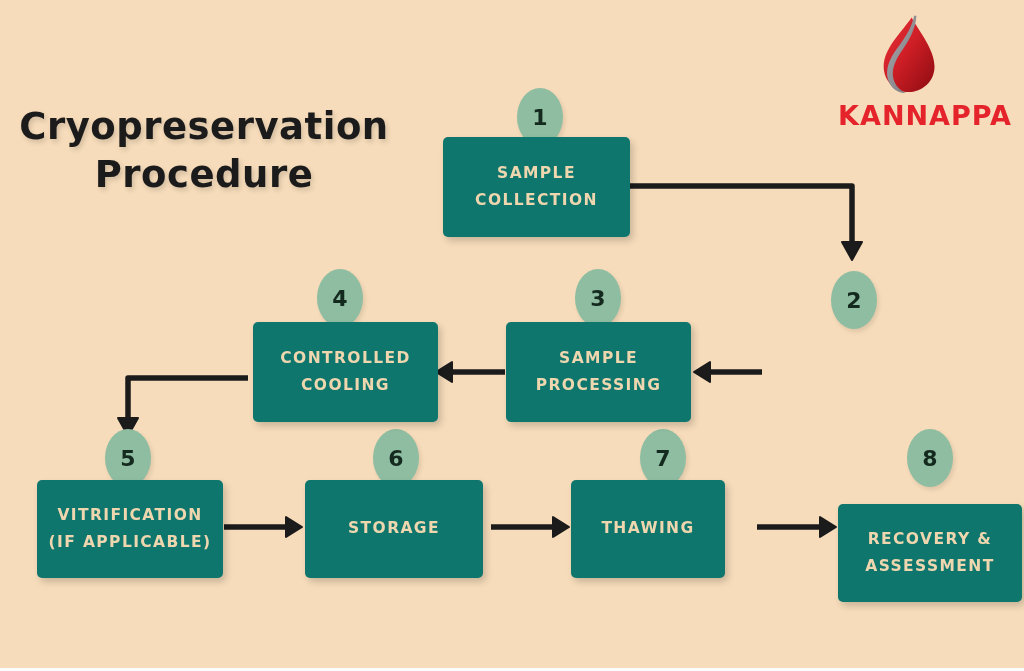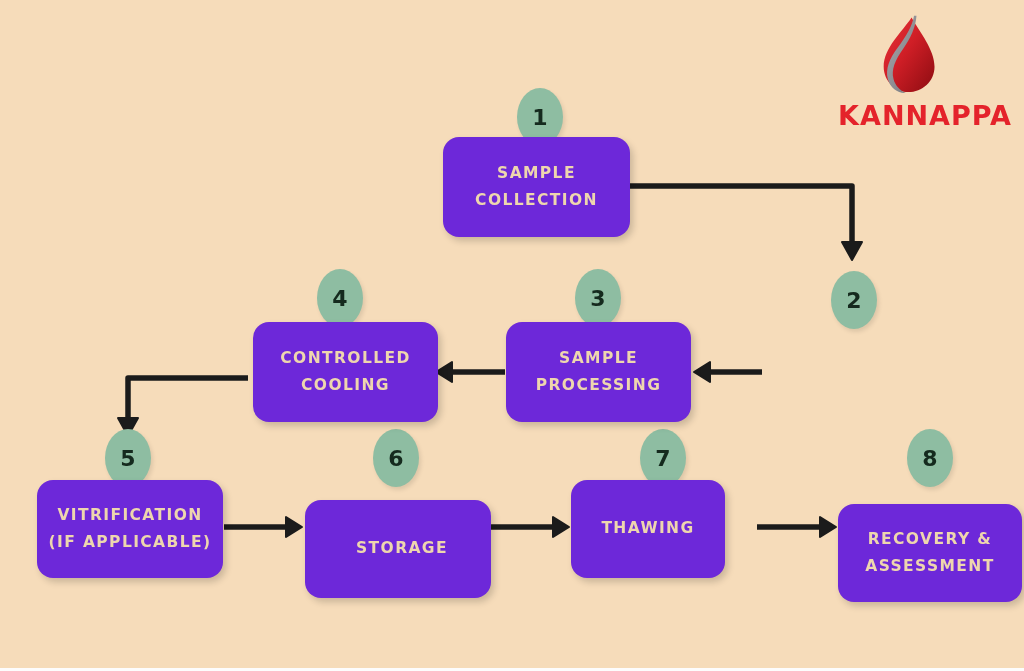--- a/index.html
+++ b/index.html
@@ -29,21 +29,21 @@
     font-size:27px;font-weight:bold;color:#e4232b;
     letter-spacing:1px;line-height:1.15;margin-top:2px;
   }
   .logo-sub{
     font-size:14.5px;font-weight:bold;color:#7c7c84;
     letter-spacing:1.6px;margin-top:4px;
   }
   
   .step{
     position:absolute;height:100px;
-    background:#6d28d9;border-radius:16px;
+    background:#0f766e;border-radius:5px;
     display:flex;align-items:center;justify-content:center;
     z-index:3;
     box-shadow:3px 4px 7px rgba(0,0,0,0.18);
   }
   .step .lbl{
     color:#eed6ae;font-size:15.5px;font-weight:bold;
     letter-spacing:1.4px;line-height:1.75;text-align:center;
     white-space:pre-line;
   }
   
@@ -61,20 +61,22 @@
   .arrows path{stroke:#1b1b1b;stroke-width:5.5;fill:none;stroke-linejoin:round;}
   .arrows polygon{fill:#1b1b1b;stroke:#1b1b1b;stroke-width:2;stroke-linejoin:round;}
   
   .bottom-strip{position:absolute;left:0;bottom:0;width:1024px;height:3px;background:#fdfdfd;z-index:4;}
 </style>
 </head>
 <body>
 
 <div class="canvas">
 
+  <div class="title">Cryopreservation
+Procedure</div>
 
   <div class="logo">
     <svg width="82" height="84" viewBox="0 0 100 100">
       <defs>
         <linearGradient id="redGrad" x1="0" y1="0" x2="1" y2="1">
           <stop offset="0%" stop-color="#e8343a"></stop>
           <stop offset="45%" stop-color="#cf1e26"></stop>
           <stop offset="100%" stop-color="#8c0c11"></stop>
         </linearGradient>
         <linearGradient id="grayGrad" x1="0" y1="0" x2="1" y2="1">
@@ -153,21 +155,21 @@
 PROCESSING</span>
   </div>
   <div class="step" style="left:253px;top:322px;width:185px;">
     <span class="lbl">CONTROLLED
 COOLING</span>
   </div>
   <div class="step" style="left:37px;top:480px;width:186px;height:98px;">
     <span class="lbl">VITRIFICATION
 (IF APPLICABLE)</span>
   </div>
-  <div class="step" style="left:305px;top:500px;width:178px;height:98px;padding-left:8px;">
+  <div class="step" style="left:305px;top:480px;width:178px;height:98px;">
     <span class="lbl">STORAGE</span>
   </div>
   <div class="step" style="left:571px;top:480px;width:154px;height:98px;">
     <span class="lbl">THAWING</span>
   </div>
   <div class="step" style="left:838px;top:480px;width:184px;height:98px;margin-top:24px;">
     <span class="lbl">RECOVERY &amp;
 ASSESSMENT</span>
   </div>
 

